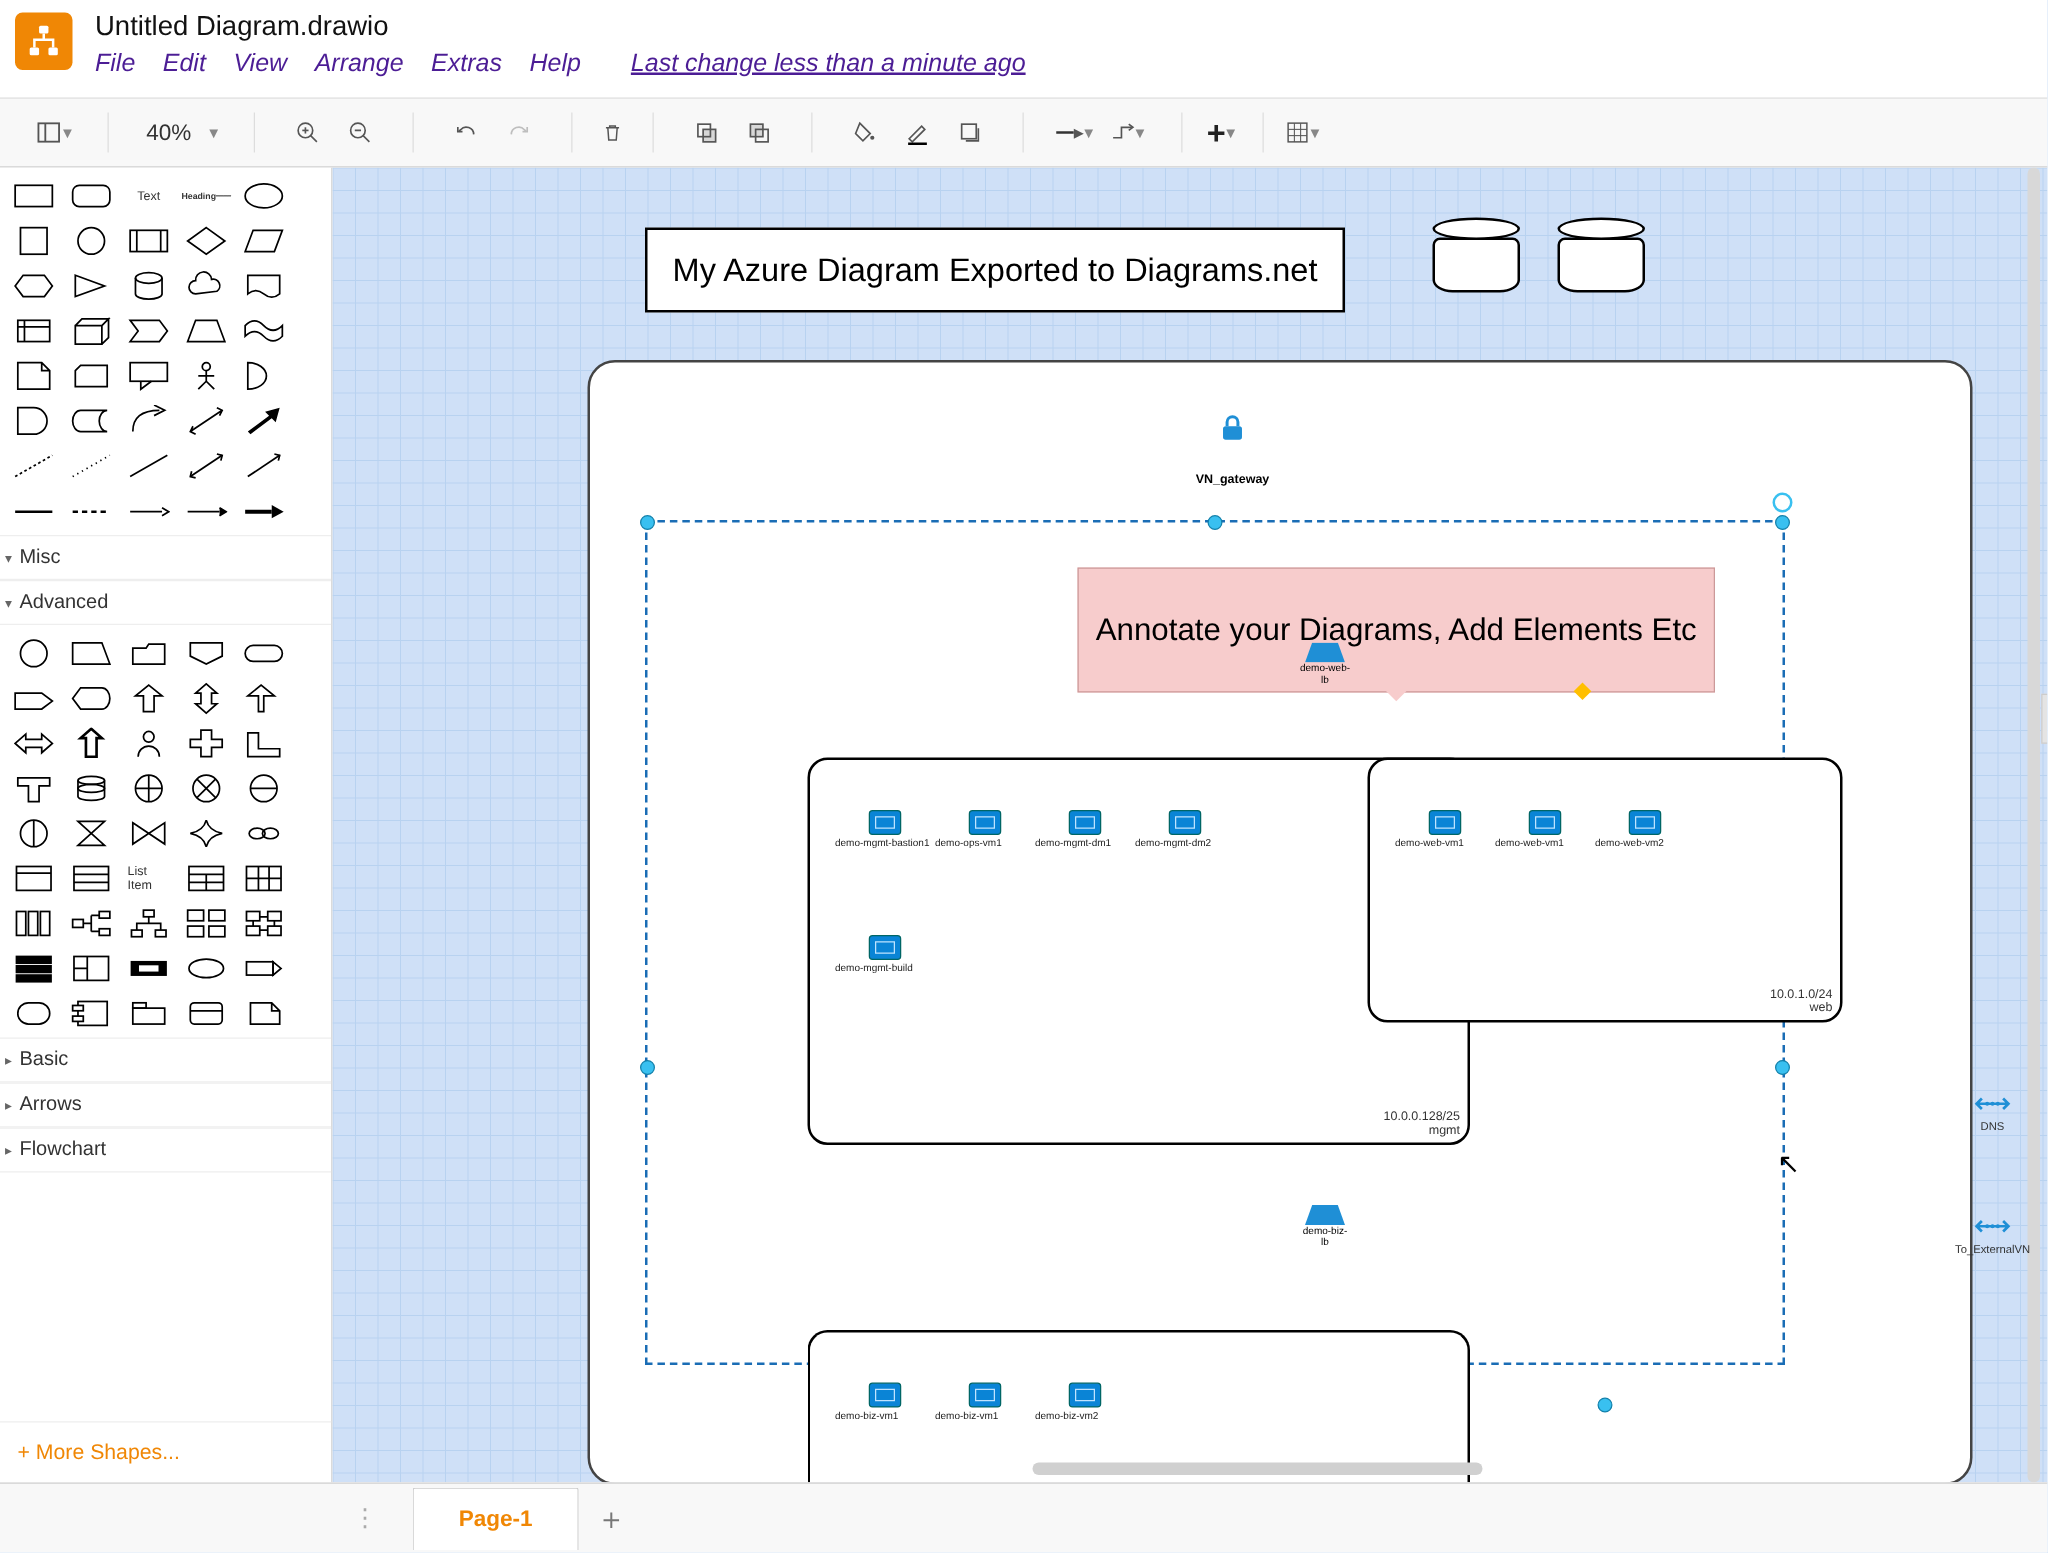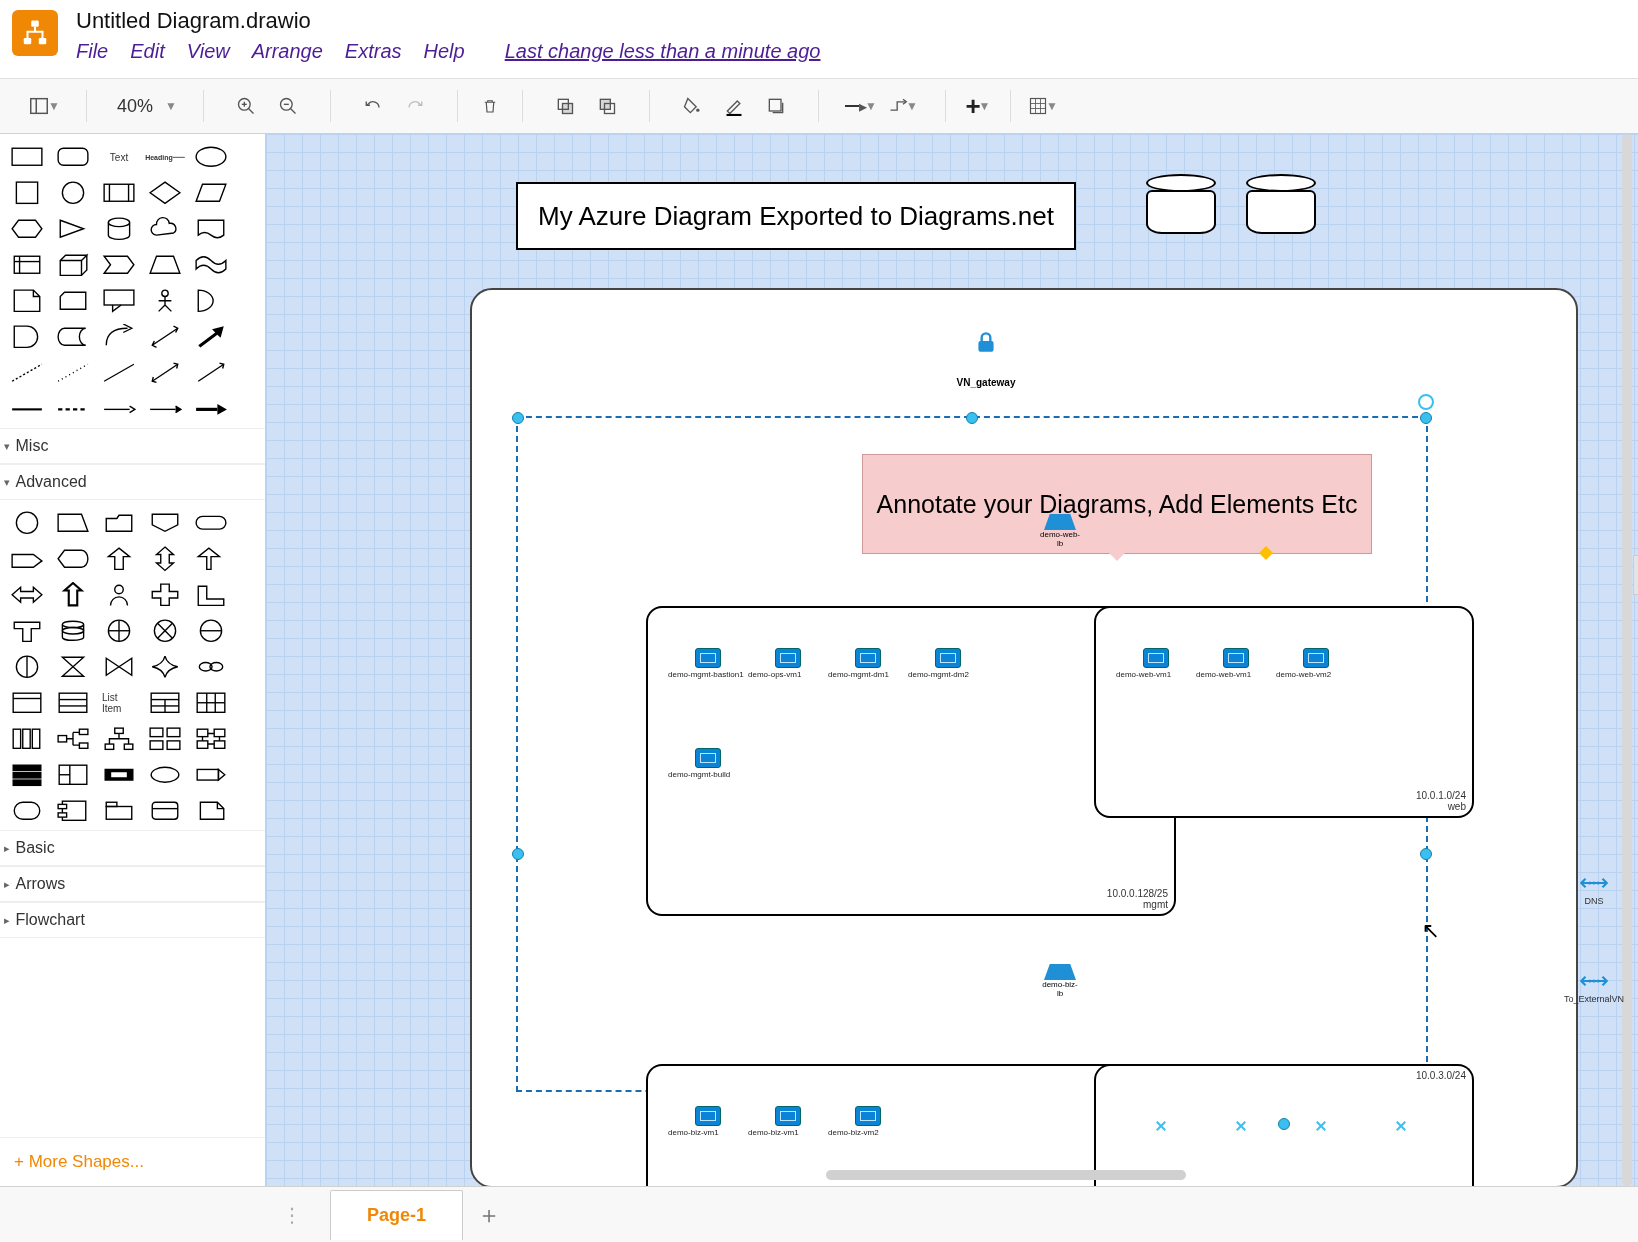--- a/index.html
+++ b/index.html
@@ -807,27 +807,20 @@
         <div class="tr"></div>
         <div>demo-biz-lb</div>
       </div>
 
     <div class="container-box" style="left:380px; top:930px; width:530px; height:150px; border-bottom:none;">
       <div class="vm-item" style="left:20px;  top:40px;"><div class="ic"></div><span>demo-biz-vm1</span></div>
       <div class="vm-item" style="left:100px; top:40px;"><div class="ic"></div><span>demo-biz-vm1</span></div>
       <div class="vm-item" style="left:180px; top:40px;"><div class="ic"></div><span>demo-biz-vm2</span></div>
     </div>
 
-    <div class="container-box" style="left:828px; top:930px; width:380px; height:150px; border-bottom:none;">
-      <div class="subnet-label" style="top:4px; bottom:auto;"><span>10.0.3.0/24</span></div>
-      <div class="x-mark" style="left:60px;  top:55px;"></div>
-      <div class="x-mark" style="left:140px; top:55px;"></div>
-      <div class="x-mark" style="left:220px; top:55px;"></div>
-      <div class="x-mark" style="left:300px; top:55px;"></div>
-    </div>
     <div class="sel-handle" style="left:1012px; top:984px;"></div>
 
     <div class="ext-icon" style="top:738px;">
       <svg viewBox="0 0 32 20">
           <path d="M4 10h24 M8 6l-4 4 4 4 M24 6l4 4-4 4" stroke="#1f8fd6" stroke-width="2" fill="none"></path>
           <circle cx="12" cy="10" r="1.5" fill="#1f8fd6"></circle>
           <circle cx="16" cy="10" r="1.5" fill="#1f8fd6"></circle>
           <circle cx="20" cy="10" r="1.5" fill="#1f8fd6"></circle>
         </svg>
       <div>DNS</div>

